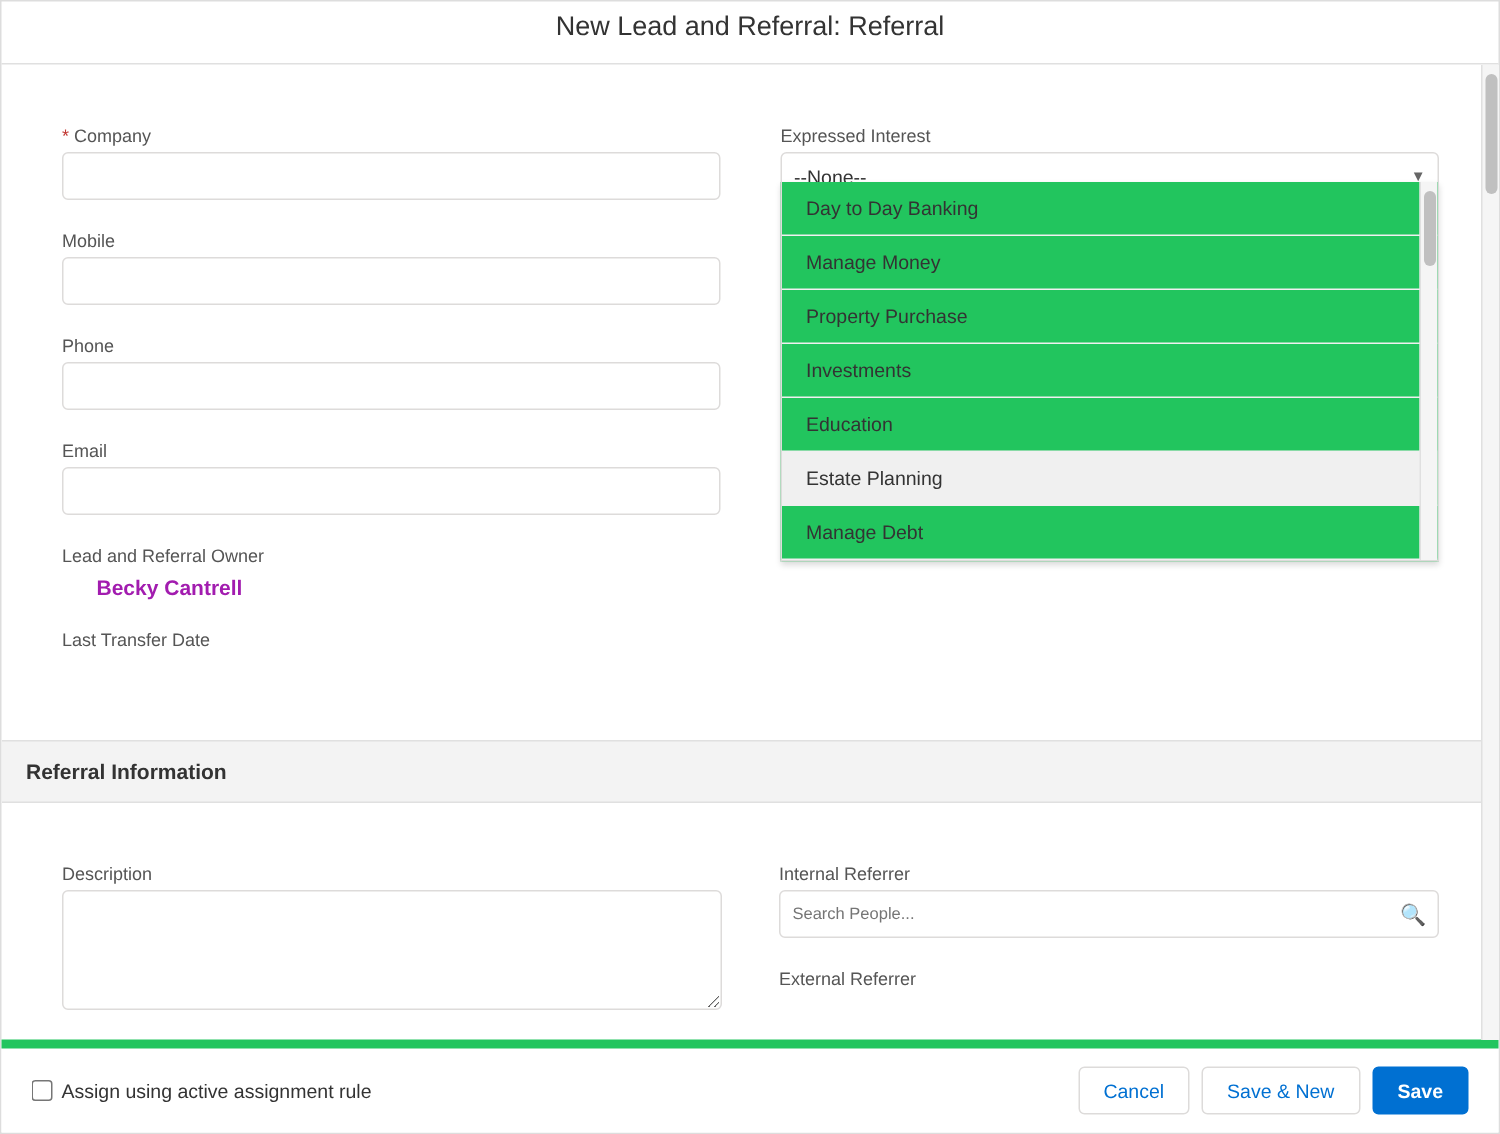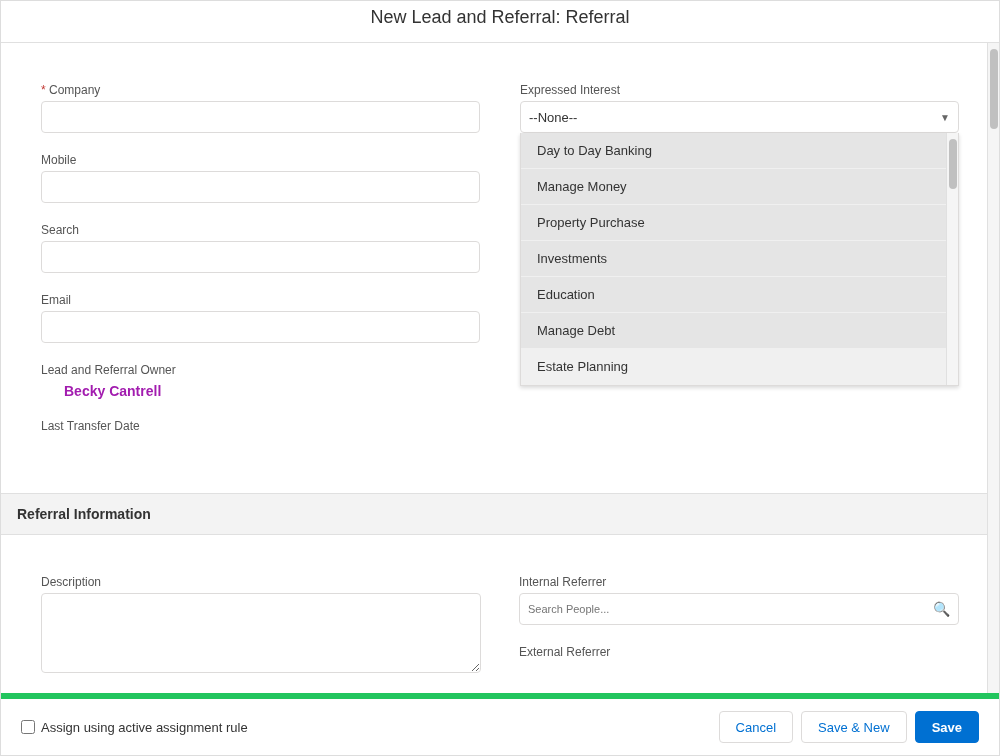--- a/index.html
+++ b/index.html
@@ -134,24 +134,24 @@
       cursor: pointer;
     }
 
     .dropdown-arrow {
       font-size: 10px;
       color: #666;
     }
 
     .dropdown-list {
       position: absolute;
-      top: 32px;
+      top: 20px;
       left: 0;
       width: 100%;
-      background: #e5e5e5;
+      background: #22c55e;
       border: 1px solid #dddbda;
       border-top: none;
       z-index: 100;
       box-shadow: 0 2px 4px rgba(0,0,0,0.15);
     }
 
     .dropdown-list-inner {
       overflow-y: auto;
       max-height: 280px;
       position: relative;
@@ -351,21 +351,21 @@
           <label class="form-label required">Company</label>
           <input class="form-input" type="text" value="" style="">
         </div>
 
         <div class="form-group">
           <label class="form-label">Mobile</label>
           <input class="form-input" type="text" value="" style="">
         </div>
 
         <div class="form-group">
-          <label class="form-label">Search</label>
+          <label class="form-label">Phone</label>
           <input class="form-input" type="text" value="" style="">
         </div>
 
         <div class="form-group">
           <label class="form-label">Email</label>
           <input class="form-input" type="text" value="" style="">
         </div>
 
         <div class="form-group">
           <label class="form-label">Lead and Referral Owner</label>
@@ -396,22 +396,22 @@
 
                 <div class="dropdown-scrollbar">
                   <div class="dropdown-scrollbar-thumb"></div>
                 </div>
 
                 <div class="dropdown-item">Day to Day Banking</div>
                 <div class="dropdown-item">Manage Money</div>
                 <div class="dropdown-item">Property Purchase</div>
                 <div class="dropdown-item">Investments</div>
                 <div class="dropdown-item">Education</div>
+                <div class="dropdown-item selected">Estate Planning</div>
                 <div class="dropdown-item">Manage Debt</div>
-                <div class="dropdown-item selected">Estate Planning</div>
               </div>
             </div>
 
           </div>
         </div>
 
       </div>
 
     </div>
 

